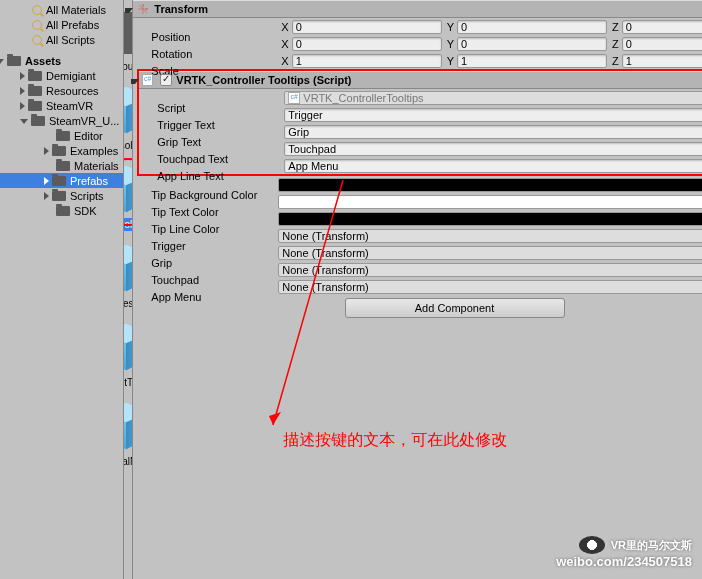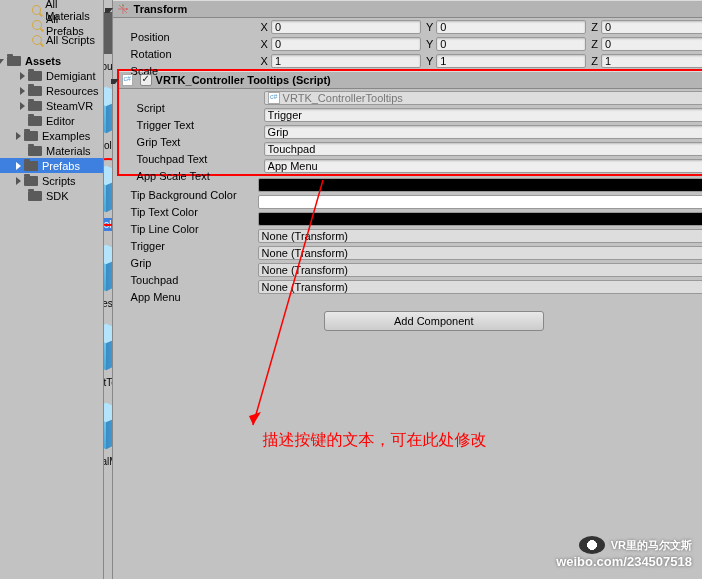--- a/index.html
+++ b/index.html
@@ -5,21 +5,21 @@
 * { box-sizing: border-box; margin: 0; padding: 0; font-family: Arial, sans-serif; font-size: 11px; }
 body { background: #c2c2c2; width: 702px; height: 579px; overflow: hidden; position: relative; }
 .root { display: flex; width: 100%; height: 100%; }
 
 
 .hierarchy { width: 160px; background: #c2c2c2; border-right: 1px solid #888; padding-top: 2px; }
 .h-item { display: flex; align-items: center; padding: 1px 4px; cursor: pointer; height: 15px; }
 .h-item.sel { background: #3d80df; color: #fff; }
 .h-indent-0 { padding-left: 8px; }
 .h-indent-1 { padding-left: 32px; }
-.h-indent-2 { padding-left: 28px; }
+.h-indent-2 { padding-left: 56px; }
 .tri { display: inline-block; width: 0; height: 0; border-top: 4px solid transparent; border-bottom: 4px solid transparent; border-left: 5px solid #555; margin-right: 3px; margin-left: -12px; }
 .tri.down { border-left: 4px solid transparent; border-right: 4px solid transparent; border-top: 5px solid #555; border-bottom: none; margin-top: 2px; }
 .search-ico { display: inline-block; width: 10px; height: 10px; border: 1.5px solid #d4a843; border-radius: 50%; position: relative; margin-right: 4px; }
 .search-ico::after { content: ''; position: absolute; width: 4px; height: 1.5px; background: #d4a843; bottom: -2px; right: -3px; transform: rotate(45deg); }
 .folder-ico { display: inline-block; width: 14px; height: 10px; background: #5b5b5b; border-radius: 1px; position: relative; margin-right: 4px; }
 .folder-ico::before { content: ''; position: absolute; top: -2px; left: 0; width: 6px; height: 2px; background: #5b5b5b; border-radius: 1px 1px 0 0; }
 
 
 .assets { width: 110px; background: #c2c2c2; border-right: 1px solid #888; padding: 4px; overflow: hidden; }
 .asset { display: flex; flex-direction: column; align-items: center; margin-bottom: 10px; position: relative; }
@@ -47,21 +47,21 @@
 .xyz-label { padding: 0 3px; }
 .num-input { flex: 1; background: #eee; border: 1px solid #999; border-radius: 2px; padding: 0 3px; height: 14px; box-shadow: inset 0 1px 2px rgba(0,0,0,.2); }
 .text-input { flex: 1; background: #eee; border: 1px solid #999; border-radius: 2px; padding: 0 3px; height: 14px; box-shadow: inset 0 1px 2px rgba(0,0,0,.2); }
 .obj-field { flex: 1; background: #ddd; border: 1px solid #999; border-radius: 2px; padding: 0 3px; height: 14px; display: flex; align-items: center; }
 .script-ico { width: 12px; height: 12px; background: #fff; border: 1px solid #aaa; margin-right: 3px; position: relative; font-size: 7px; color: #5a9fd4; text-align: center; }
 .color-swatch { flex: 1; height: 14px; border: 1px solid #999; border-radius: 2px; }
 .checkbox { width: 12px; height: 12px; background: #eee; border: 1px solid #888; border-radius: 2px; margin-right: 4px; display: inline-flex; align-items: center; justify-content: center; position: relative; }
 .checkbox.checked::after { content: '✓'; font-size: 10px; color: #222; position: absolute; top: -2px; }
 
 .red-box { border: 2px solid #f00; margin: 0 4px; }
-.add-comp-btn { display: block; margin: 16px auto; width: 220px; height: 20px; background: linear-gradient(#e8e8e8, #ccc); border: 1px solid #888; border-radius: 3px; cursor: pointer; text-align: center; line-height: 18px; }
+.add-comp-btn { display: block; margin: 3px auto; width: 220px; height: 20px; background: linear-gradient(#e8e8e8, #ccc); border: 1px solid #888; border-radius: 3px; cursor: pointer; text-align: center; line-height: 18px; }
 
 
 .anno-arrow { position: absolute; pointer-events: none; }
 .anno-text { position: absolute; color: #f00; font-size: 16px; }
 
 
 .watermark { position: absolute; right: 10px; bottom: 10px; color: #fff; text-align: right; font-weight: bold; text-shadow: 0 0 3px rgba(0,0,0,.5); }
 .wm-line1 { font-size: 18px; display: flex; align-items: center; justify-content: flex-end; }
 .wm-eye { width: 26px; height: 18px; background: radial-gradient(circle, #fff 30%, transparent 32%), #333; border-radius: 50%; margin-right: 6px; }
 .wm-line2 { font-size: 13px; }
@@ -97,20 +97,25 @@
       </div>
     <div class="h-item h-indent-1">
         <span class="tri"></span>
         <span class="folder-ico"></span>
         <span>Resources</span>
       </div>
     <div class="h-item h-indent-1">
         <span class="tri"></span>
         <span class="folder-ico"></span>
         <span>SteamVR</span>
+      </div>
+    <div class="h-item h-indent-1">
+        <span class="tri down"></span>
+        <span class="folder-ico"></span>
+        <span>SteamVR_U...</span>
       </div>
     <div class="h-item h-indent-2">
         <span class="folder-ico"></span>
         <span>Editor</span>
       </div>
     <div class="h-item h-indent-2">
         <span class="tri"></span>
         <span class="folder-ico"></span>
         <span>Examples</span>
       </div>
@@ -344,21 +349,21 @@
               <input class="text-input" value="Grip" style="">
             </span>
           </div>
           <div class="prop-row">
             <span class="prop-label">Touchpad Text</span>
             <span class="prop-value">
               <input class="text-input" value="Touchpad" style="">
             </span>
           </div>
           <div class="prop-row">
-            <span class="prop-label">App Scale Text</span>
+            <span class="prop-label">App Line Text</span>
             <span class="prop-value">
               <input class="text-input" value="App Menu" style="">
             </span>
           </div>
         </div>
     </div>
     <div id="color-rows">
         <div class="prop-row">
           <span class="prop-label">Tip Background Color</span>
           <span class="prop-value">

